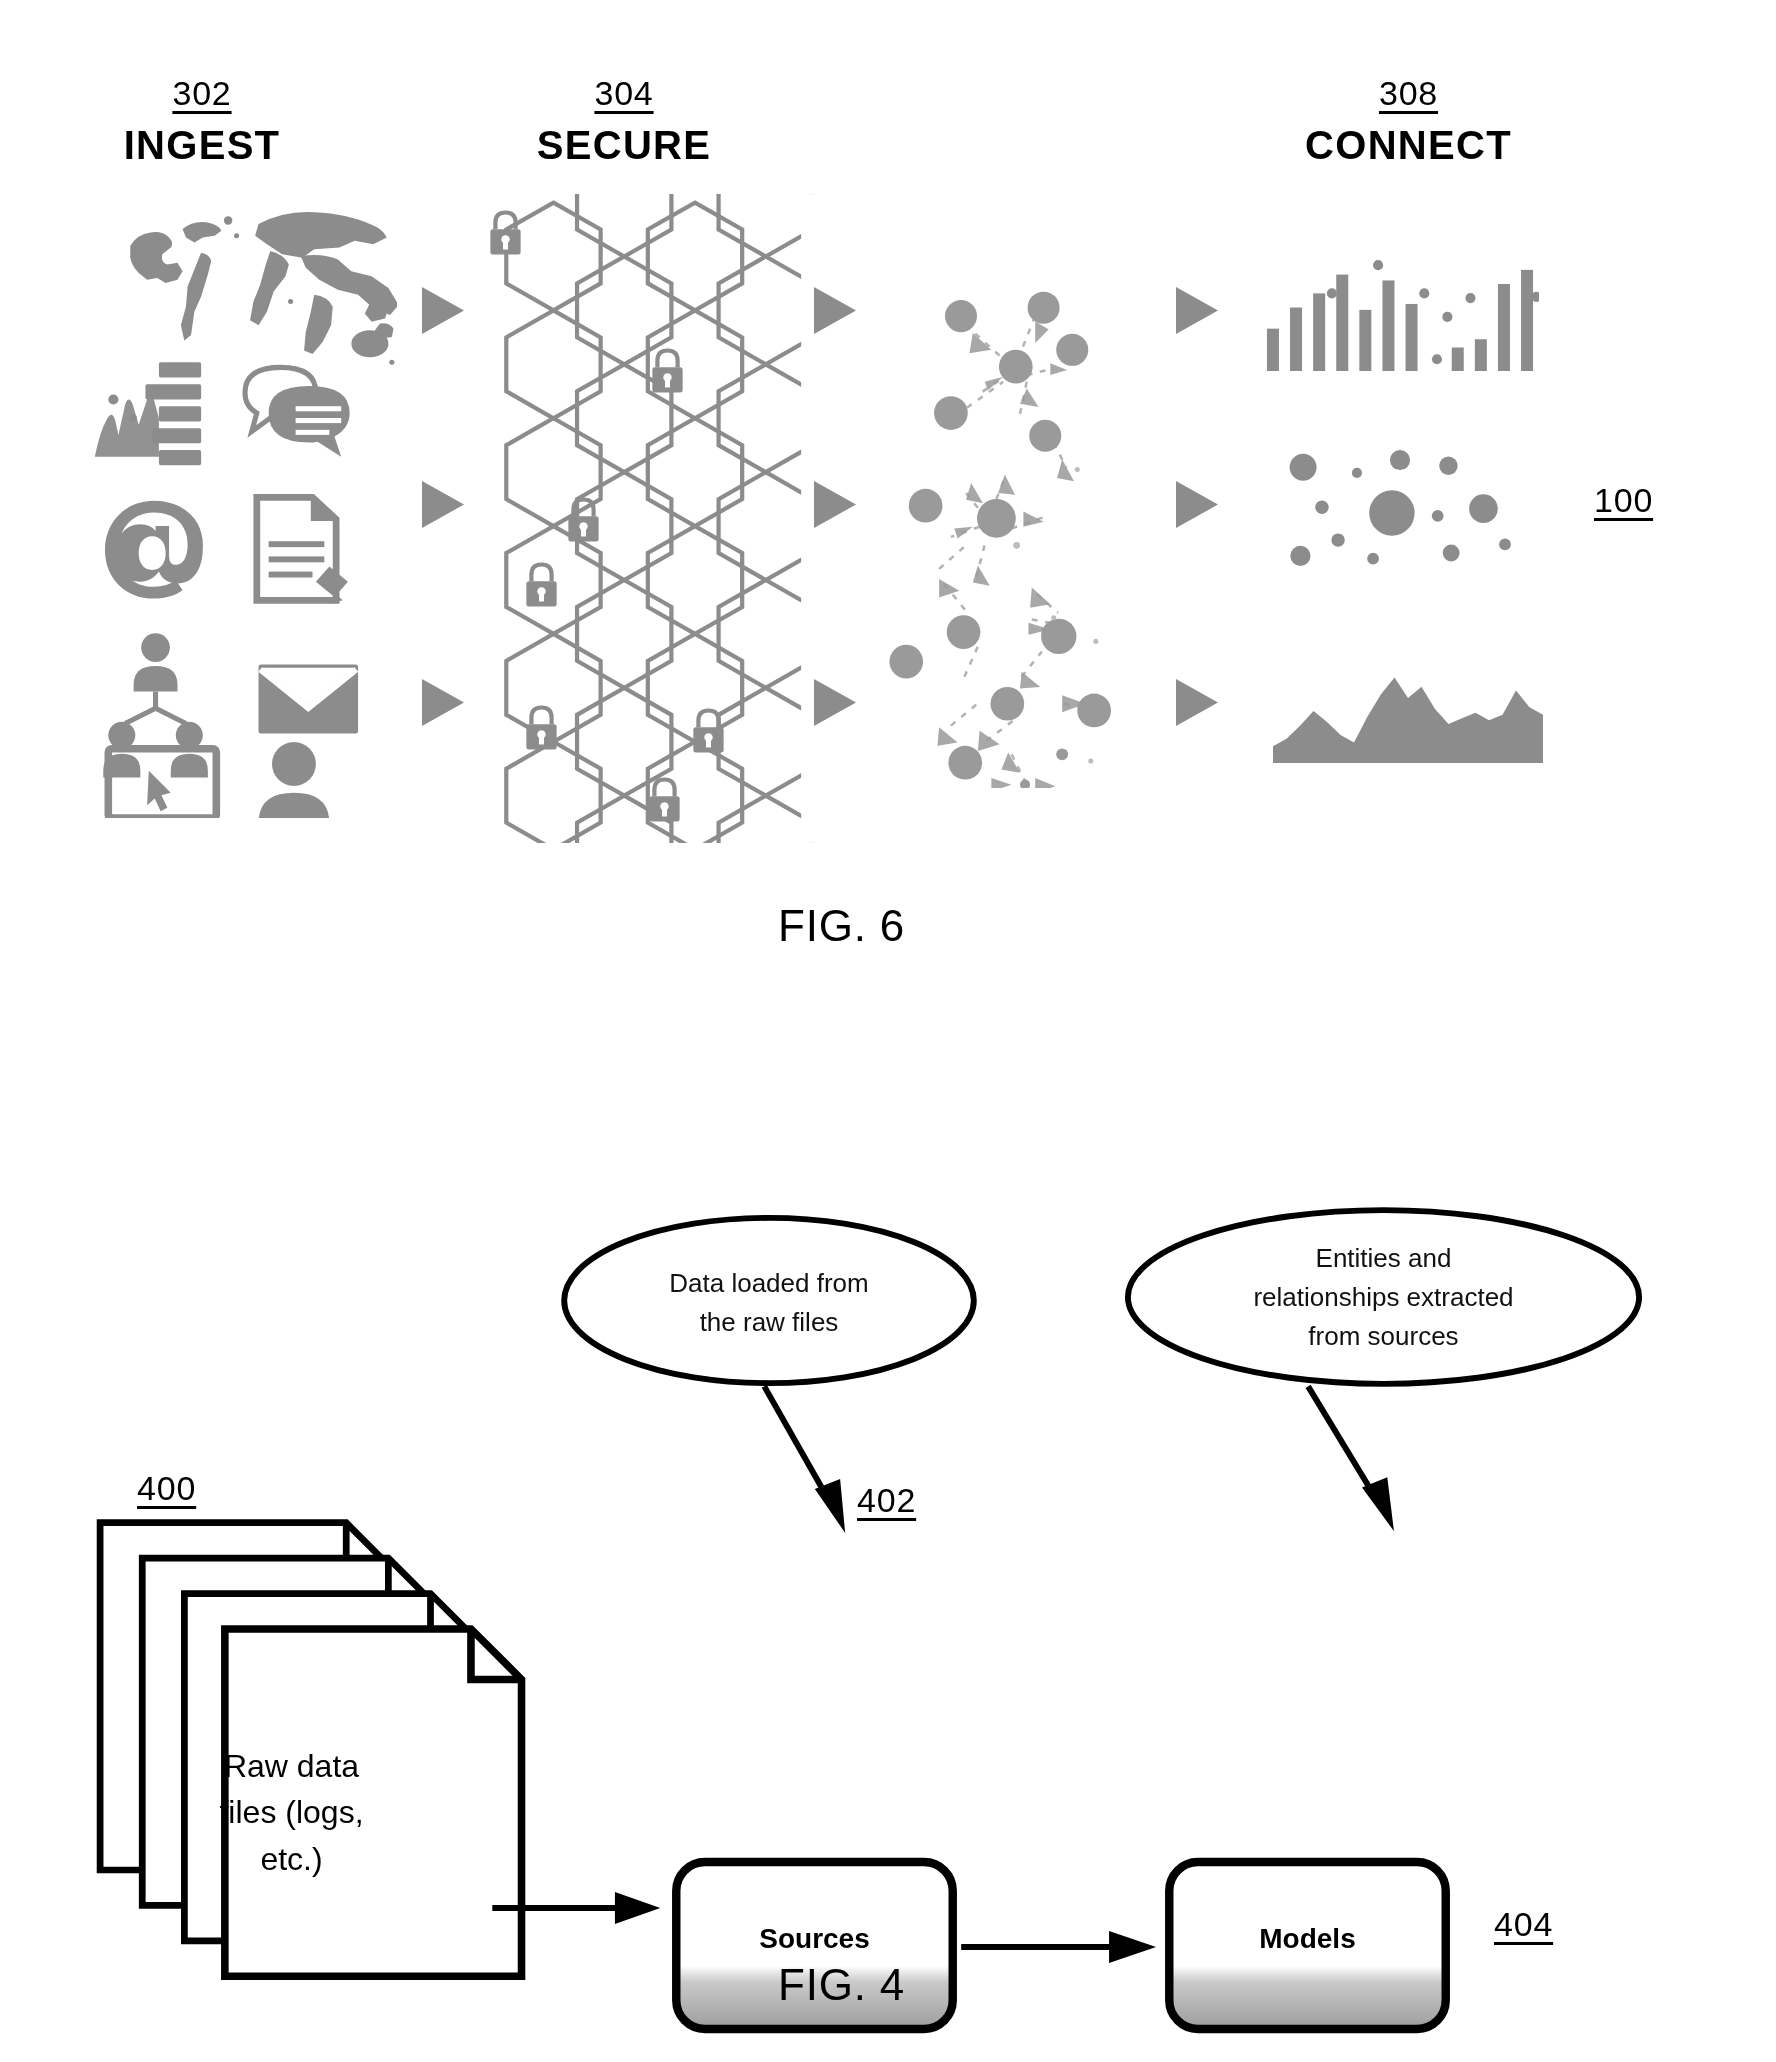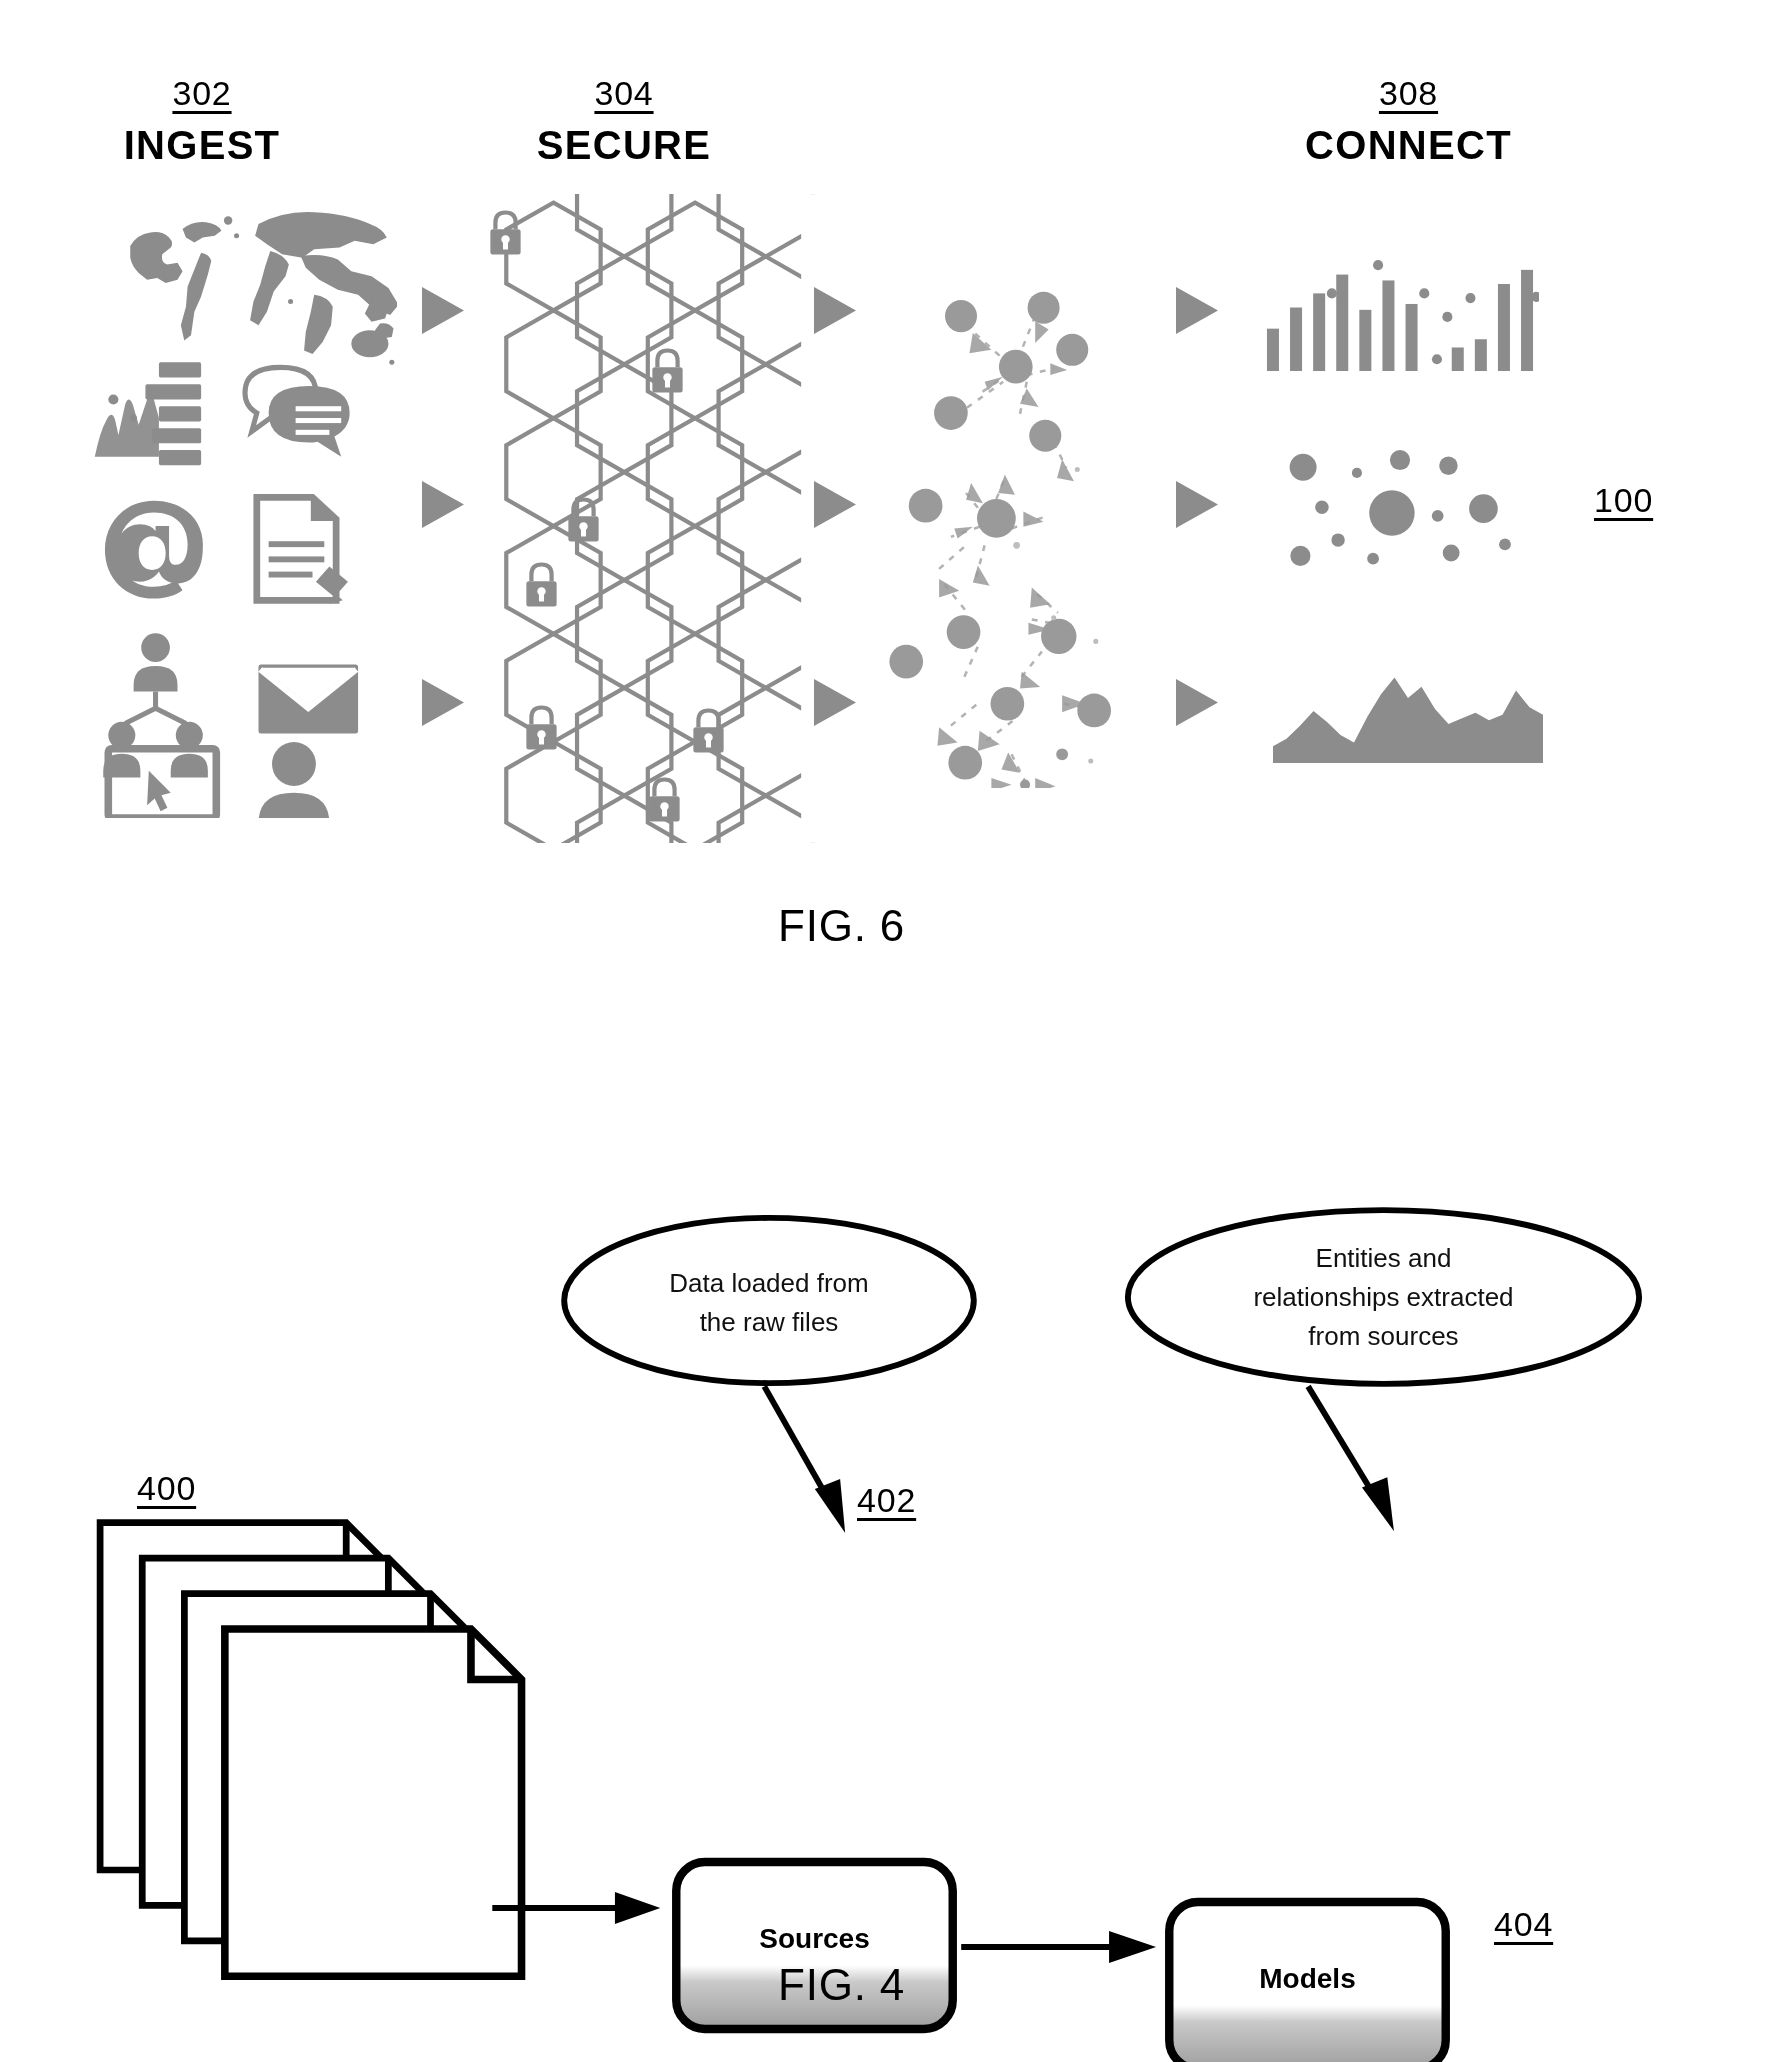--- a/index.html
+++ b/index.html
@@ -458,20 +458,23 @@
       <path d="M300 10 L300 68 L358 68" fill="none" stroke="#000000" stroke-width="8"></path>
       <path d="M58 50 L350 50 L410 110 L410 462 L58 462 Z" fill="#ffffff" stroke="#000000" stroke-width="8"></path>
       <path d="M350 52 L350 110 L408 110" fill="none" stroke="#000000" stroke-width="8"></path>
       <path d="M108 92 L400 92 L460 152 L460 504 L108 504 Z" fill="#ffffff" stroke="#000000" stroke-width="8"></path>
       <path d="M400 94 L400 152 L458 152" fill="none" stroke="#000000" stroke-width="8"></path>
 
       <path d="M156 134 L448 134 L508 194 L508 546 L156 546 Z" fill="#ffffff" stroke="#000000" stroke-width="9"></path>
       <path d="M448 136 L448 194 L506 194" fill="none" stroke="#000000" stroke-width="9"></path>
     </svg>
 
+    <div class="abs doc-text" style="left:165px;top:605px;width:253px;">Raw data
+files (logs,
+etc.)</div>
 
     <svg class="abs svgbox" style="left:492px;top:749px;" width="177" height="42" viewBox="0 0 210 50">
       <path d="M0 25 L180 25" stroke="#000000" stroke-width="7" fill="none"></path>
       <polygon points="146,6 200,25 146,44" fill="#000000"></polygon>
     </svg>
 
     <div class="abs ref-num" style="left:857px;top:343px;">402</div>
 
     <div class="abs" style="left:671px;top:719px;width:287px;height:177px;">
       <svg class="svgbox" width="287" height="177" viewBox="0 0 340 210">
@@ -486,21 +489,21 @@
         <rect x="6" y="6" width="328" height="198" rx="34" ry="34" fill="url(#gradSources)" stroke="#000000" stroke-width="10"></rect>
       </svg>
       <div class="abs node-label" style="left:0;top:66px;width:287px;">Sources</div>
     </div>
 
     <svg class="abs svgbox" style="left:961px;top:788px;" width="202" height="42" viewBox="0 0 240 50">
       <path d="M0 25 L212 25" stroke="#000000" stroke-width="7" fill="none"></path>
       <polygon points="176,6 232,25 176,44" fill="#000000"></polygon>
     </svg>
 
-    <div class="abs" style="left:1164px;top:719px;width:287px;height:145px;margin-top:40px;">
+    <div class="abs" style="left:1164px;top:719px;width:287px;height:145px;">
       <svg class="svgbox" width="287" height="177" viewBox="0 0 340 210">
         <defs>
           <linearGradient id="gradModels" x1="0" y1="0" x2="0" y2="1">
             <stop offset="0%" stop-color="#ffffff"></stop>
             <stop offset="62%" stop-color="#ffffff"></stop>
             <stop offset="72%" stop-color="#c9c9c9"></stop>
             <stop offset="100%" stop-color="#9e9e9e"></stop>
           </linearGradient>
         </defs>
         <rect x="6" y="6" width="328" height="198" rx="34" ry="34" fill="url(#gradModels)" stroke="#000000" stroke-width="10"></rect>

